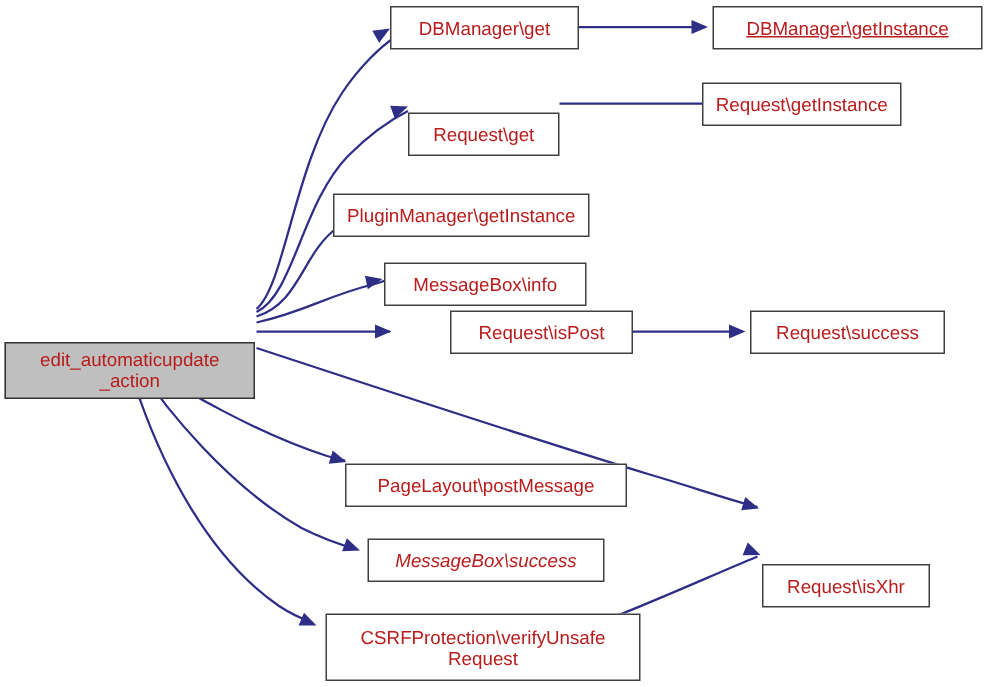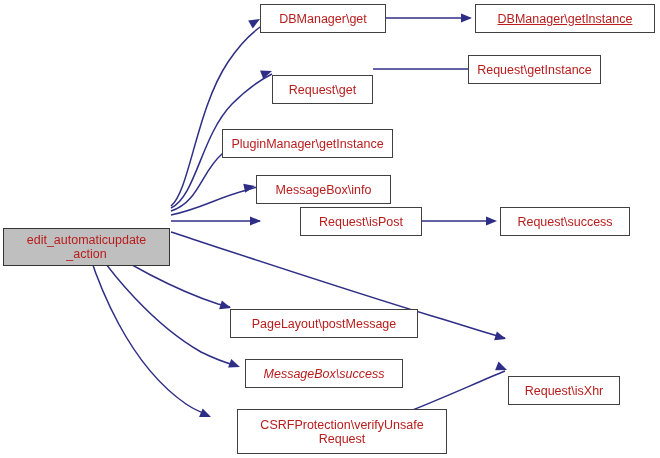--- a/index.html
+++ b/index.html
@@ -94,17 +94,17 @@
       <div class="node" style="left: 475px; top: 4px; width: 180px; height: 29px; text-decoration: underline;">DBManager\getInstance</div>
       <div class="node" style="left: 272px; top: 55px; width: 101px; height: 29px; margin-top: 20px;">Request\get</div>
       <div class="node" style="left: 468px; top: 55px; width: 133px; height: 29px;">Request\getInstance</div>
       <div class="node" style="left: 222px; top: 105px; width: 171px; height: 29px; margin-top: 24px;">PluginManager\getInstance</div>
       <div class="node" style="left: 256px; top: 175px; width: 135px; height: 29px;">MessageBox\info</div>
       <div class="node" style="left: 256px; top: 207px; width: 122px; height: 29px; margin-left: 44px;">Request\isPost</div>
       <div class="node" style="left: 500px; top: 207px; width: 130px; height: 29px;">Request\success</div>
       <div class="node" style="left: 230px; top: 309px; width: 188px; height: 29px;">PageLayout\postMessage</div>
       <div class="node" style="left: 508px; top: 340px; width: 112px; height: 29px; margin-top: 36px;">Request\isXhr</div>
       <div class="node" style="left: 245px; top: 359px; width: 158px; height: 29px; font-style: italic;">MessageBox\success</div>
-      <div class="node" style="left: 217px; top: 409px; width: 210px; height: 45px; margin-left: 20px;">CSRFProtection\verifyUnsafe
+      <div class="node" style="left: 217px; top: 409px; width: 210px; height: 45px;">CSRFProtection\verifyUnsafe
 Request</div>
     </div>
 
 </div>
 
 </body></html>

